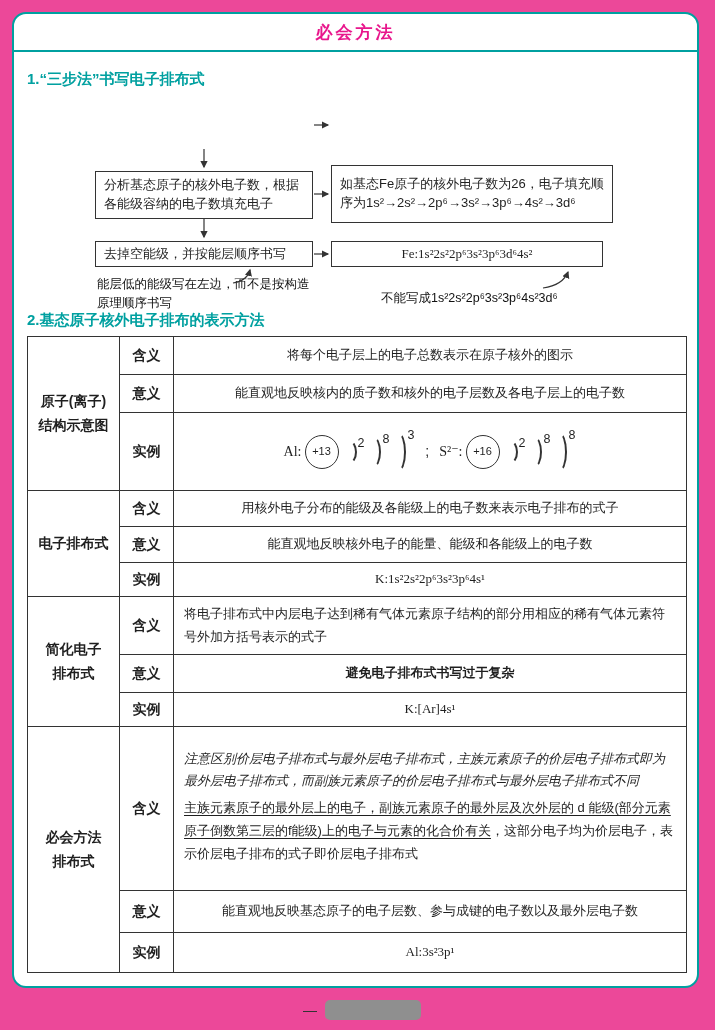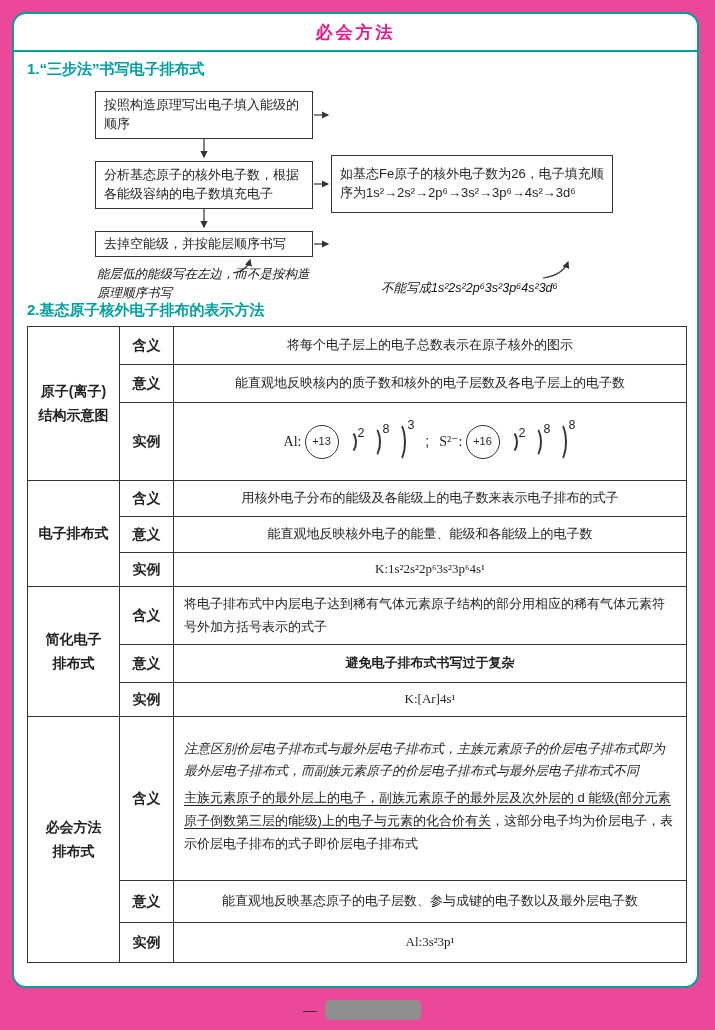--- a/index.html
+++ b/index.html
@@ -13,34 +13,34 @@
     position:absolute; left:12px; top:12px; width:687px; height:976px;
     border:2px solid #00a0a0; border-radius:14px; box-sizing:border-box;
     background:#fff;
   }
   .page-header {
     height:36px; border-bottom:2px solid #00a0a0;
     display:flex; align-items:center; justify-content:center;
   }
   .page-title { color:#e8168c; font-weight:bold; font-size:17px; letter-spacing:3px; }
   .body { position:relative; padding:6px 13px 0; }
-  .sec-title { margin:2px 0 4px; font-size:15px; font-weight:bold; color:#00a0a0; }
+  .sec-title { margin:12px 0 4px; font-size:15px; font-weight:bold; color:#00a0a0; }
   .sec-title.second { margin-top:6px; }
 
   
   .flowchart { position:relative; height:212px; width:661px; }
   .fc-arrows { position:absolute; left:0; top:0; pointer-events:none; }
   .fc-box {
     position:absolute; border:1px solid #333; box-sizing:border-box;
     font-size:13px; line-height:1.45; padding:2px 8px;
     display:flex; align-items:center; background:#fff;
   }
   .fc-box.center { justify-content:center; text-align:center; }
   .formula { font-family:"Liberation Serif","DejaVu Serif",serif; }
-  .fc-note { position:absolute; font-size:12.5px; font-style:italic; line-height:1.5; color:#111; }
+  .fc-note { position:absolute; font-size:12.5px; line-height:1.5; color:#111; }
 
   
   .rep-table { width:660px; border-collapse:collapse; table-layout:fixed; margin-top:6px; }
   .rep-table td { border:1px solid #333; box-sizing:border-box; vertical-align:middle; }
   .grp { font-weight:bold; text-align:center; white-space:pre-line; font-size:14px; line-height:1.7; }
   .lbl { font-weight:bold; text-align:center; font-size:14px; }
   .ct  { font-size:13px; text-align:center; padding:3px 10px; line-height:1.55; }
   .ct.left { text-align:left; line-height:1.75; }
   .ct.bold { font-weight:bold; }
   .ct p { margin:0 0 4px; }
@@ -81,26 +81,26 @@
     <div class="page-header">
       <span class="page-title">必会方法</span>
     </div>
 
     <div class="body">
 
       <div class="sec-title">1.“三步法”书写电子排布式</div>
 
       <div class="flowchart">
 
-        <div class="fc-box" style="left:68px; top:8px; width:218px; height:48px;">按照构造原理写出电子填入能级的顺序</div>
 
         <div class="fc-box" style="left:68px; top:78px; width:218px; height:48px;">分析基态原子的核外电子数，根据各能级容纳的电子数填充电子</div>
         <div class="fc-box" style="left:304px; top:72px; width:282px; height:58px;">如基态Fe原子的核外电子数为26，电子填充顺序为1s²→2s²→2p⁶→3s²→3p⁶→4s²→3d⁶</div>
 
         <div class="fc-box" style="left:68px; top:148px; width:218px; height:26px;">去掉空能级，并按能层顺序书写</div>
+        <div class="fc-box formula center" style="left:304px; top:148px; width:272px; height:26px;">Fe:1s²2s²2p⁶3s²3p⁶3d⁶4s²</div>
 
         <div class="fc-note" style="left:70px; top:182px; width:216px;">能层低的能级写在左边，而不是按构造原理顺序书写</div>
         <div class="fc-note" style="left:326px; top:196px; width:250px;margin-left:28px;">不能写成1s²2s²2p⁶3s²3p⁶4s²3d⁶</div>
 
         <svg class="fc-arrows" width="661" height="212" viewBox="0 0 661 212">
           <defs>
             <marker id="ah" markerWidth="8" markerHeight="8" refX="5" refY="3" orient="auto">
               <path d="M0,0 L6,3 L0,6 Z" fill="#333"></path>
             </marker>
           </defs>

